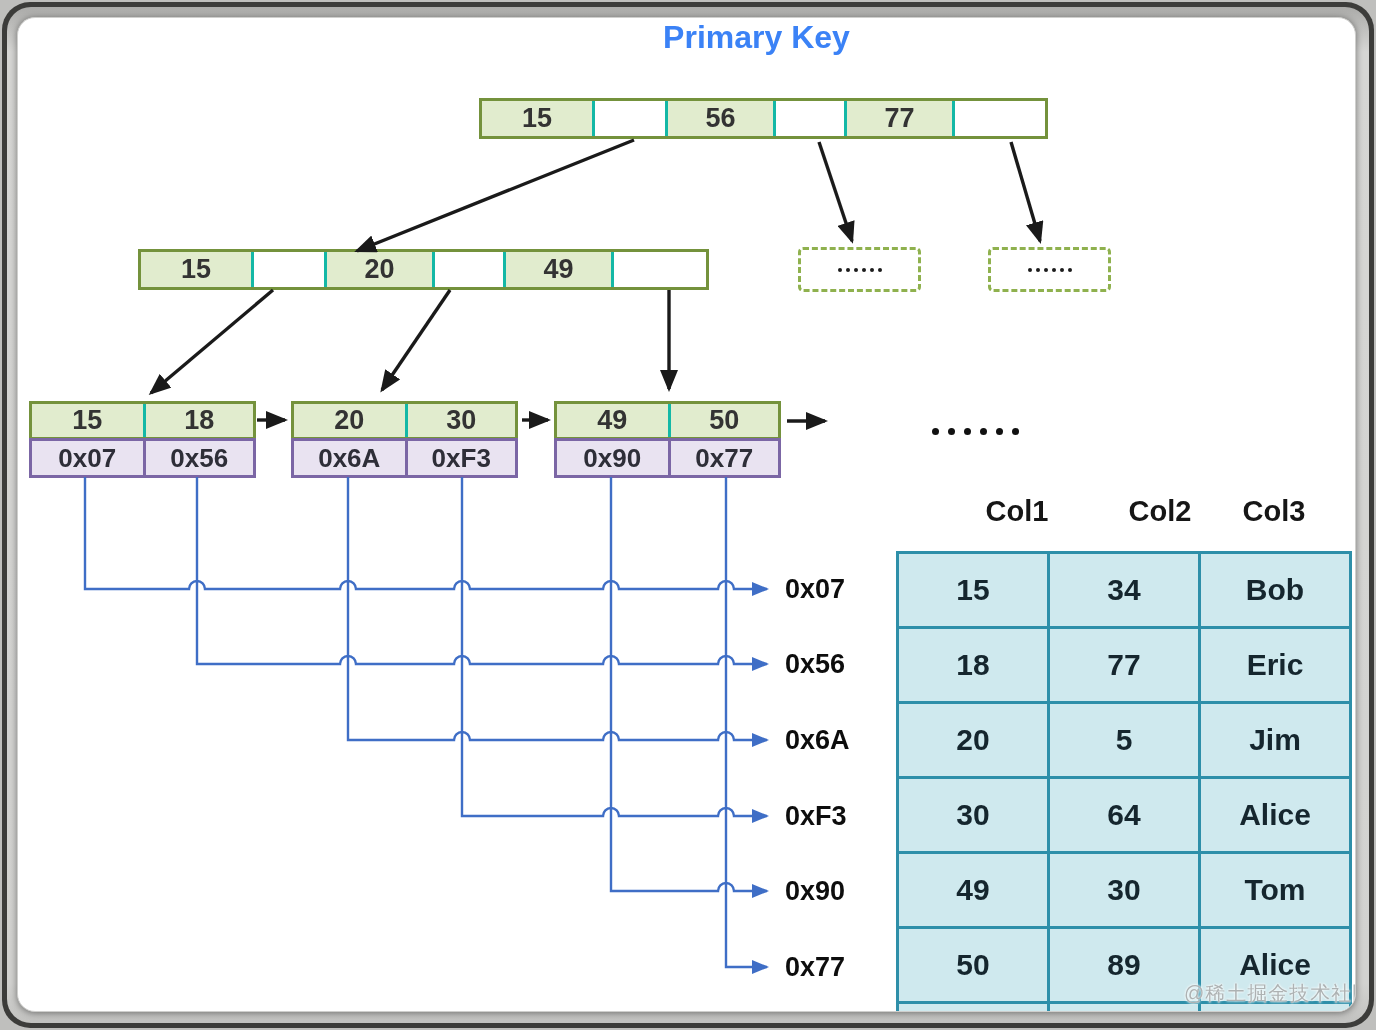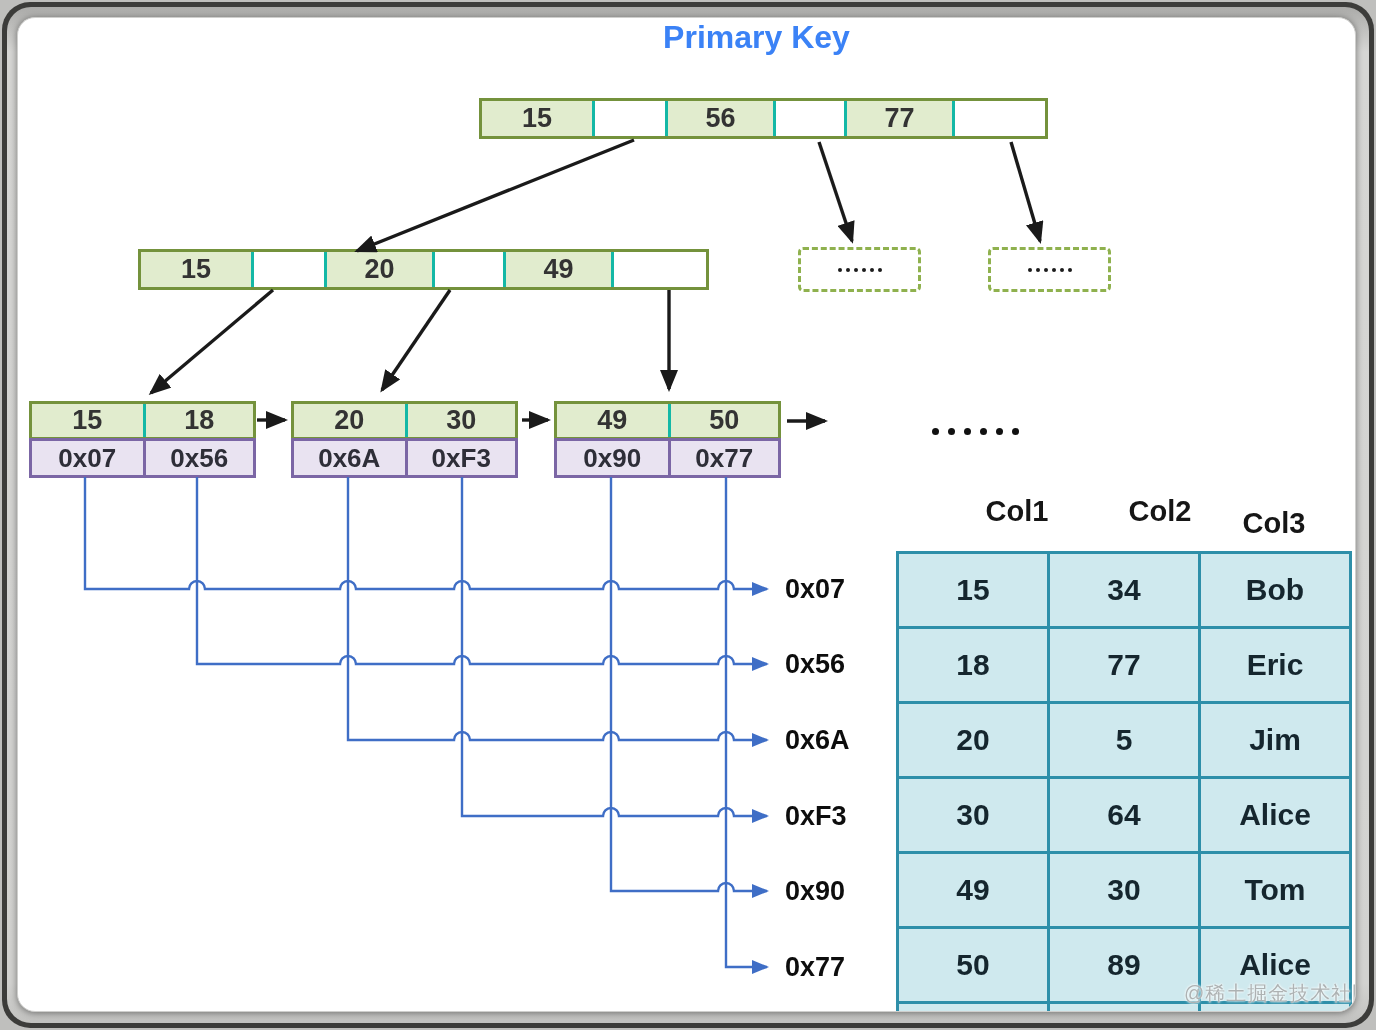--- a/index.html
+++ b/index.html
@@ -159,21 +159,21 @@
 
     <div class="plabel" style="top:588px;">0x07</div>
     <div class="plabel" style="top:663px;">0x56</div>
     <div class="plabel" style="top:739px;">0x6A</div>
     <div class="plabel" style="top:815px;">0xF3</div>
     <div class="plabel" style="top:890px;">0x90</div>
     <div class="plabel" style="top:966px;">0x77</div>
 
     <span class="colh" style="left:970px;margin-left:46px;">Col1</span>
     <span class="colh" style="left:1159px;">Col2</span>
-    <span class="colh" style="left:1273px;margin-top:12px;">Col3</span>
+    <span class="colh" style="left:1273px;">Col3</span>
 
     <table class="dtable">
       <tbody>
           <tr>
         <td>15</td>
         <td>34</td>
         <td>Bob</td>
       </tr>
       <tr>
         <td>18</td>

